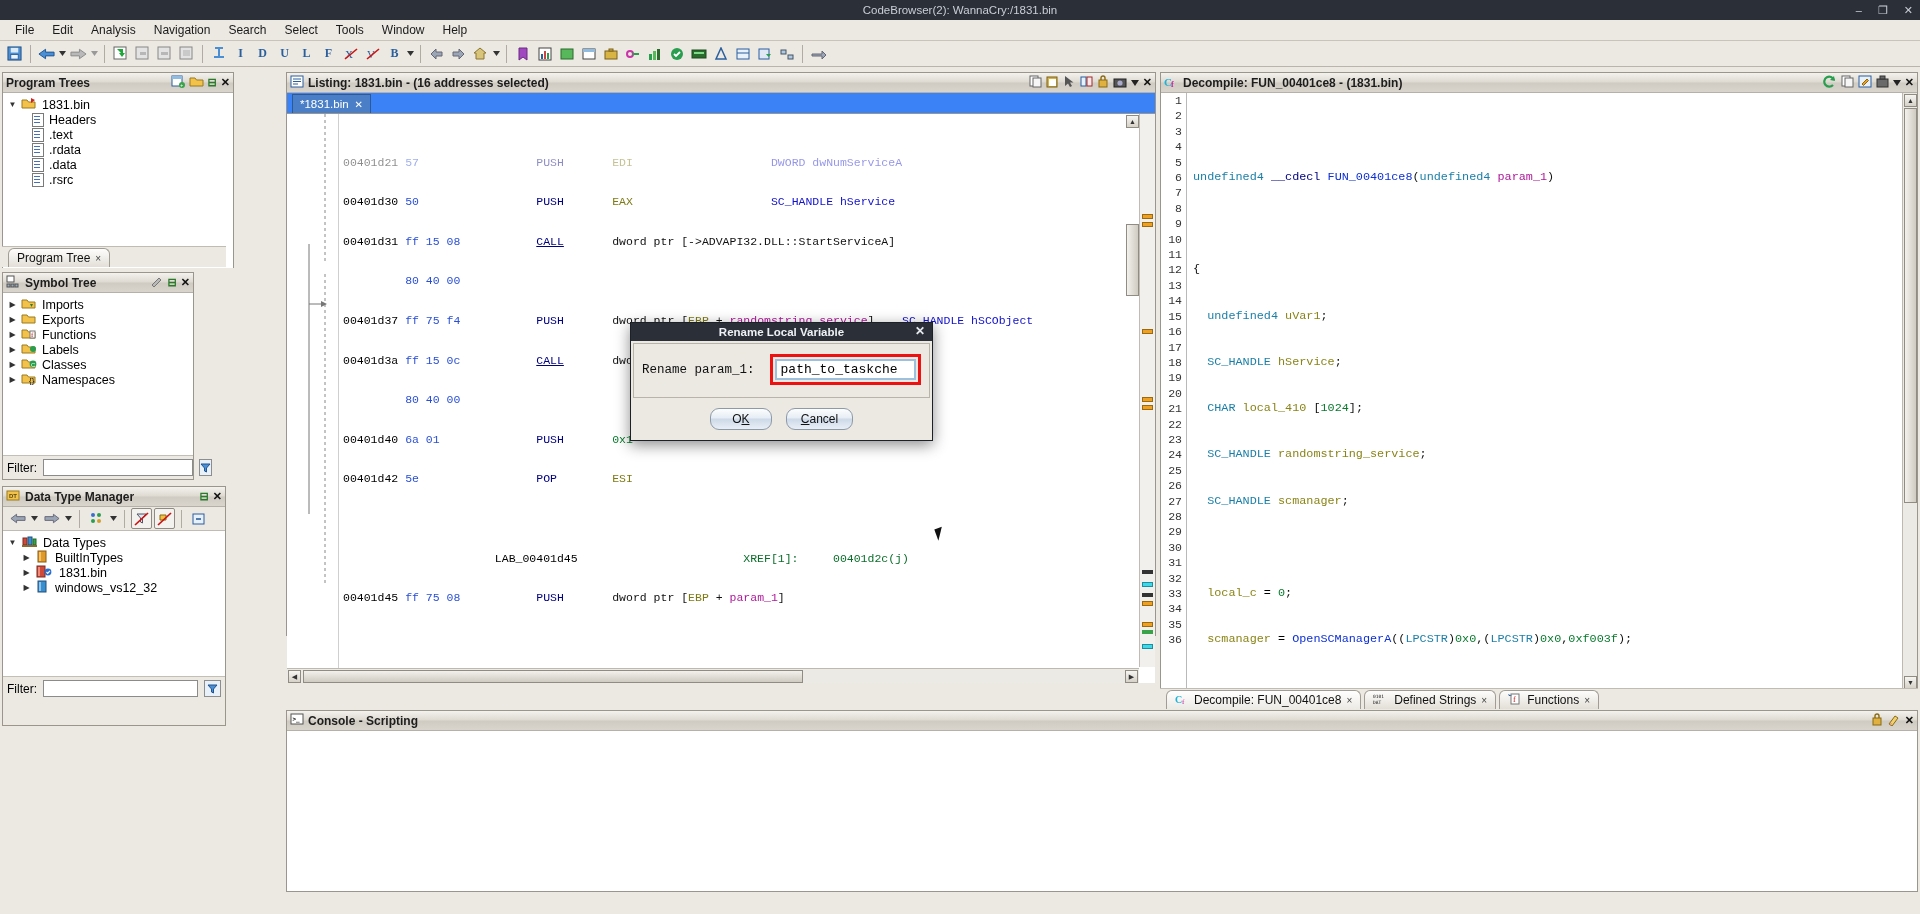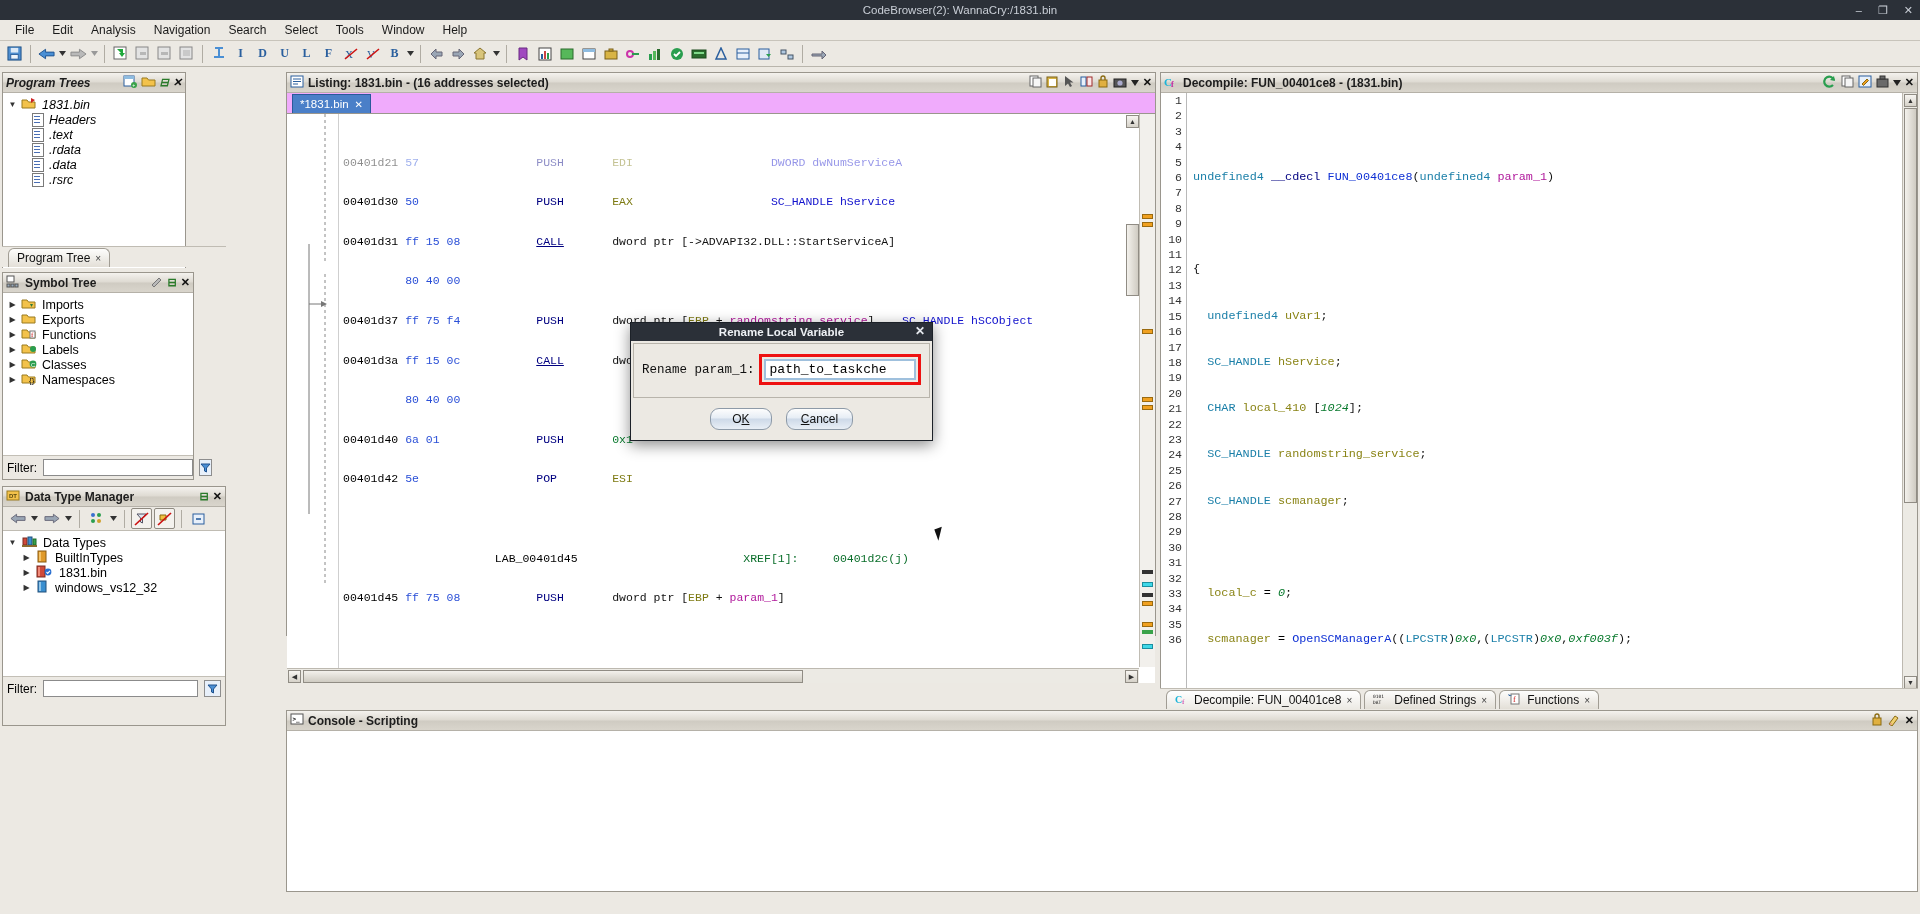--- a/index.html
+++ b/index.html
@@ -92,21 +92,21 @@
   .cmt    { color: #0a6e2a; }
   .plain  { color: #111; }
   .lab    { color: #000; }
   .bluetxt{ color:#1111cc; }
 
   
   .d-type { color:#1a7fa8; }
   .d-kw   { color:#000080; font-weight:normal; }
   .d-fn   { color:#0d2fd4; }
   .d-var  { color:#8a8416; }
-  .d-num  { color:#0a7a2e;font-style:italic; }
+  .d-num  { color:#0a7a2e; }
   .d-param{ color:#b0189b; }
   .d-punct{ color:#111; }
   .d-cast { color:#1a7fa8; }
 
   .gutter { width: 26px; text-align: right; padding-right: 4px; color:#333;
       background:#fff; border-right:1px solid #b9b9b9; font-family:"Liberation Mono",monospace;
       font-size: 11.5px; line-height: 15.4px; }
 
   
   .vsb { position:absolute; right:0; top:0; bottom:0; width: 15px; background:#eceae4;
@@ -125,21 +125,21 @@
       display:flex; align-items:center; justify-content:center; font-size:7px; color:#333; }
 
   
   .dlg { position:absolute; left:630px; top:322px; width:303px;
       background:#ece9e3; border:1px solid #1c2128;
       box-shadow: 0 4px 14px rgba(0,0,0,0.45); z-index: 50; }
   .dlg-title { height:18px; background:#2b3038; color:#eef1f5; display:flex; align-items:center;
       justify-content:center; font-size:11.5px; font-weight:bold; position:relative; }
   .dlg-title .xbtn { position:absolute; right:7px; top:1px; font-size:12px; color:#e6e9ee; }
   .dlg-body { padding:10px 8px 12px 8px; background:#ece9e3;
-      border:1px solid #b8b4ab; margin: 2px; display:flex; align-items:center; gap:4px; }
+      border:1px solid #b8b4ab; margin: 2px; display:flex; align-items:center; gap:15px; }
   .dlg-body .lbl { font-size:12.5px; color:#111; white-space:nowrap;
       font-family:"Liberation Mono", monospace; }
   .redbox { border:3px solid #ee1111; padding:2px; flex:1; }
   .dlg-input { width:100%; height:21px; border:2px solid #9fc0dd; background:#fff;
       font-family:"Liberation Mono", monospace; font-size:13px; padding:0 4px; color:#000; }
   .dlg-foot { display:flex; align-items:center; justify-content:center; gap:14px;
       padding:8px 0 10px 0; background:#ece9e3; }
   .dlg-btn { min-width:62px; height:22px; padding:0 14px;
       background: linear-gradient(to bottom,#fdfdfd 0%,#e6edf5 45%,#cdd9e8 50%,#e9eff6 100%);
       border:1px solid #8d9aa8; border-radius:9px; font-size:12px; color:#111;
@@ -386,21 +386,21 @@
         </svg>
       </div>
     <div class="tsep"></div>
     <div class="tbtn">
         <svg width="15" height="12" viewBox="0 0 15 12">
           <path d="M1 6 h10 v-3 l4 4 l-4 4 v-3 h-10 z" fill="#9aa6b5" stroke="#667"></path>
         </svg>
       </div>
   </div>
 
-  <div class="panel" style="left:2px; top:72px; width:184px; height:196px;font-style:italic;">
+  <div class="panel" style="left:2px; top:72px; width:232px; height:196px;">
     <div class="phead">
       <span class="ttl">Program Trees</span>
       <span class="hicons">
         <span><svg width="14" height="13" viewBox="0 0 14 13">
               <rect x="1" y="1" width="10" height="10" fill="#fff" stroke="#2a5f9e"></rect>
               <rect x="1" y="1" width="10" height="3" fill="#8fbce0"></rect>
               <circle cx="11" cy="10" r="3" fill="#3aa34a"></circle>
               <text x="9.3" y="12" font-size="5" fill="#fff">+</text>
             </svg></span>
         <span><svg width="15" height="13" viewBox="0 0 15 13">
@@ -684,21 +684,21 @@
               <rect x="1" y="3" width="12" height="8" fill="#555" stroke="#222"></rect>
               <circle cx="7" cy="7" r="2.6" fill="#aac"></circle>
             </svg></span>
         <span><svg width="8" height="6" viewBox="0 0 8 6">
               <path d="M0 0 L8 0 L4 6 Z" fill="#222"></path>
             </svg></span>
         <span style="color:#111;font-weight:bold">✕</span>
       </span>
     </div>
 
-    <div style="height:20px; display:flex; align-items:flex-end; background:#f0abfc; padding-left:5px;text-align:right;">
+    <div style="height:20px; display:flex; align-items:flex-end; background:#3b82f6; padding-left:5px;text-align:right;">
       <div style="height:19px; display:flex; align-items:center; gap:6px; padding:0 7px;
                   background:#4a7fc8; color:#fff; border:1px solid #2a5a9a; border-bottom:none;
                   font-size:11.5px;">
         <span>*1831.bin</span>
         <span style="font-size:10px">✕</span>
       </div>
     </div>
 
     <div class="pbody" style="height:570px; position:relative; border-top:1px solid #9a968d;">
 

